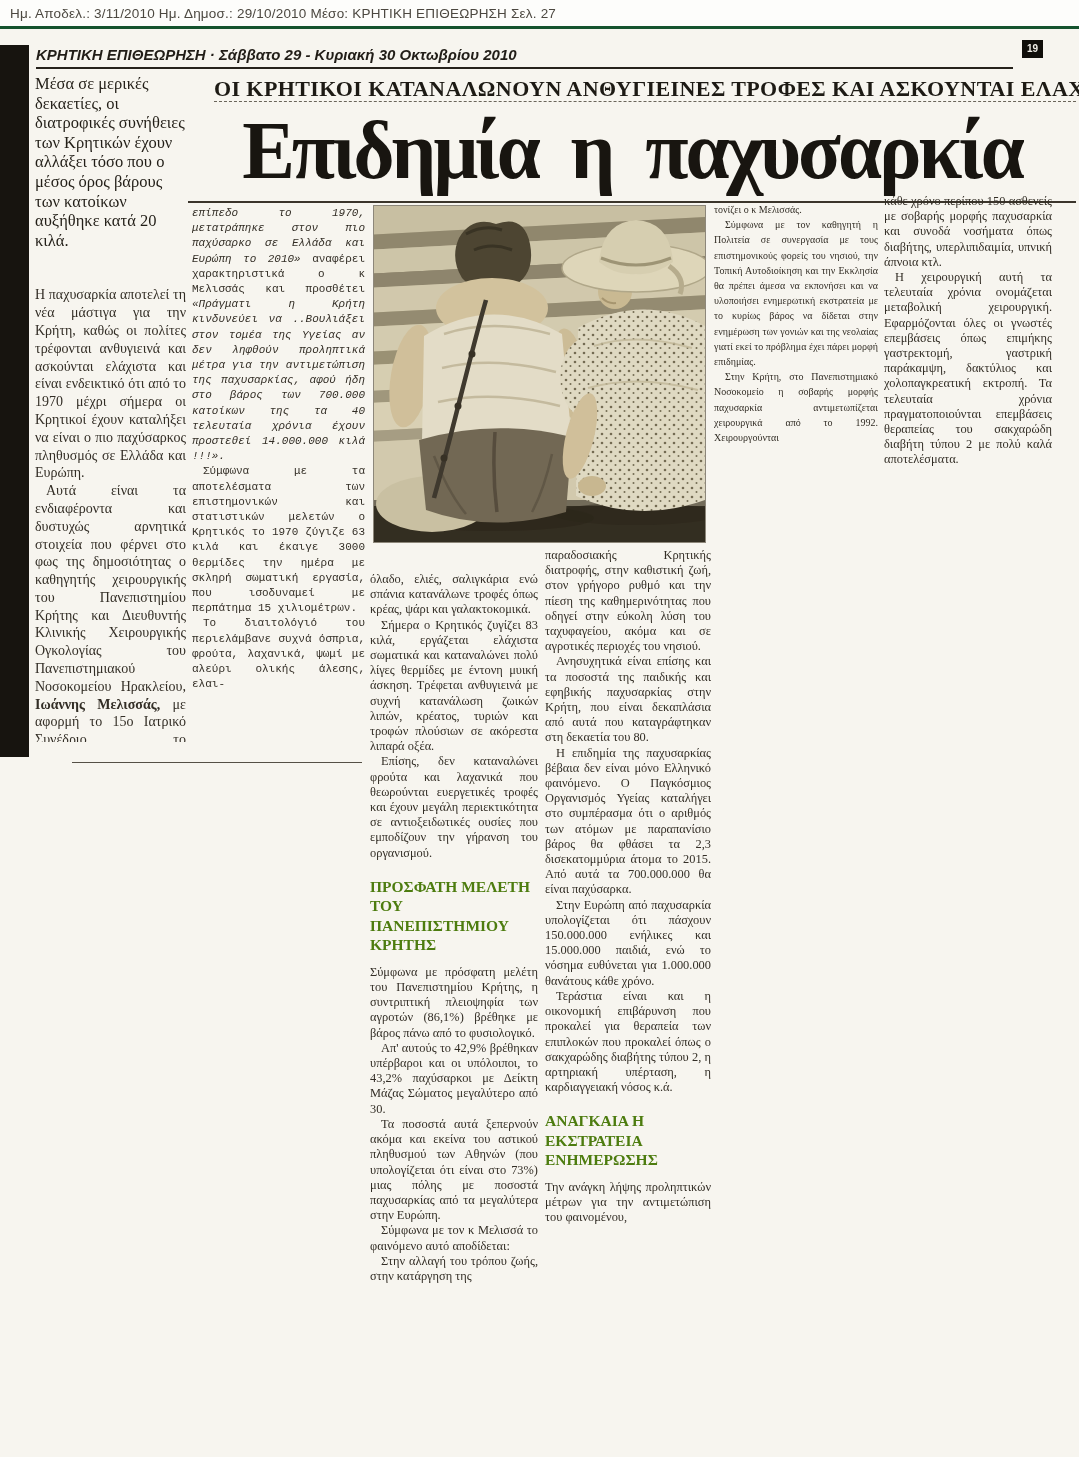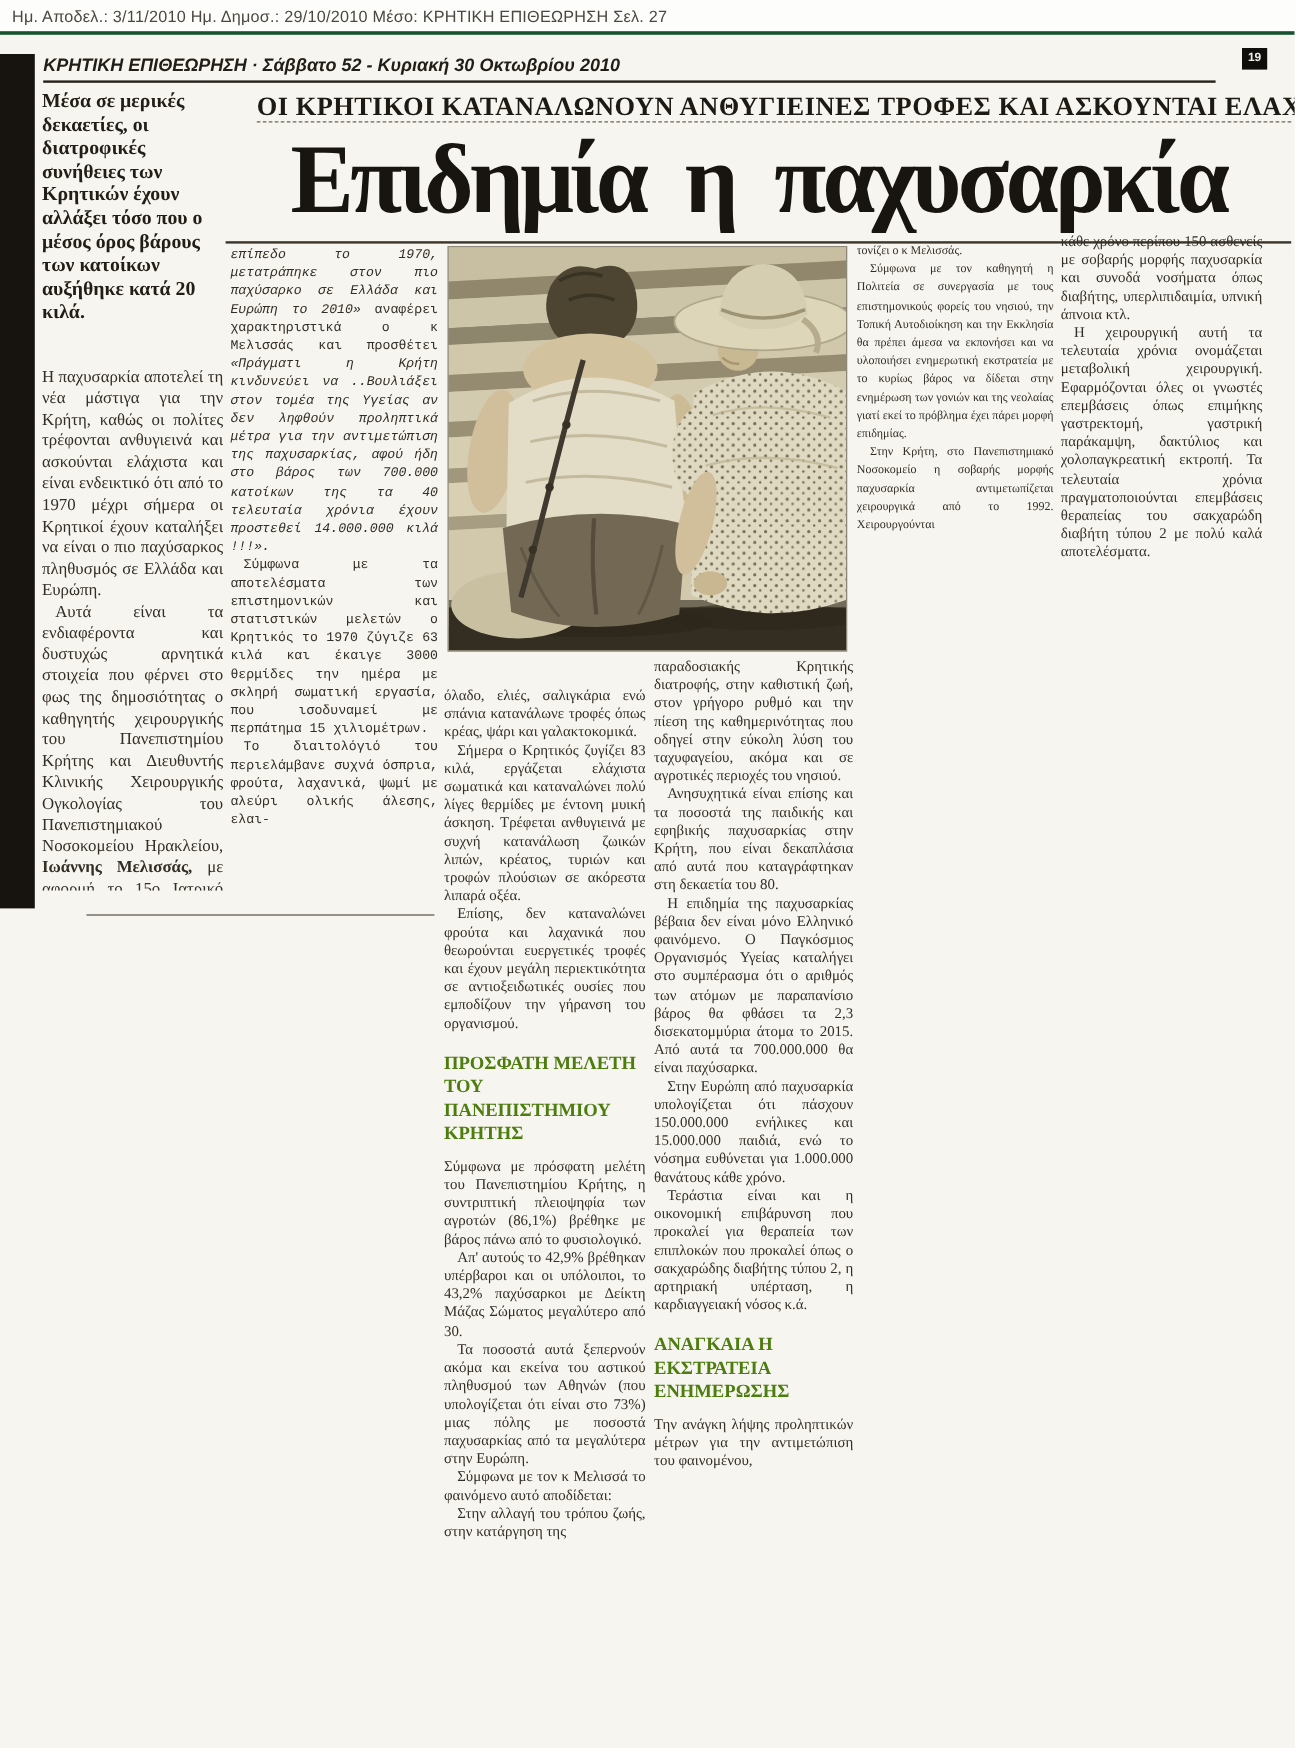--- a/index.html
+++ b/index.html
@@ -24,21 +24,21 @@
   
   .masthead{
     position:absolute;left:36px;top:46px;width:980px;
     font-family:"Liberation Sans","DejaVu Sans",sans-serif;
     font-style:italic;font-weight:bold;font-size:15px;color:#211d17;white-space:nowrap;
   }
   .masthead-rule{position:absolute;left:36px;top:67px;width:977px;height:2px;background:#26221b;}
   .page-badge{
     position:absolute;left:1022px;top:40px;width:21px;height:18px;background:#100e0a;
     color:#efede6;font-family:"Liberation Sans","DejaVu Sans",sans-serif;
-    font-size:10px;font-weight:bold;text-align:center;line-height:18px;margin-left:13px;
+    font-size:10px;font-weight:bold;text-align:center;line-height:18px;
   }
   
   .kicker{
     position:absolute;left:214px;top:76px;width:862px;
     font-size:22px;font-weight:bold;color:#1d1a14;text-align:center;
     letter-spacing:.4px;white-space:nowrap;
   }
   .kicker-rule{position:absolute;left:214px;top:101px;width:862px;height:0;border-top:1px dashed #6a655a;}
   .headline{
     position:absolute;left:188px;top:100px;width:888px;height:100px;
@@ -46,21 +46,21 @@
     letter-spacing:-3px;word-spacing:16px;line-height:98px;white-space:nowrap;
     transform:scaleY(1.04);transform-origin:top;
   }
   .headline-rule{position:absolute;left:188px;top:201px;width:888px;height:2px;background:#3b352b;}
   
   .col{position:absolute;text-align:justify;overflow:hidden;}
   .col p{margin:0;text-indent:11px;hyphens:none;}
   .col p.noind{text-indent:0;}
   #col1{left:35px;top:74px;width:151px;height:668px;font-size:14px;line-height:17.8px;}
   #col1 p.lead{
-    text-indent:0;font-weight:bold;font-size:16.5px;line-height:19.6px;
+    text-indent:0;font-weight:normal;font-size:16.5px;line-height:19.6px;
     color:#221e17;margin-bottom:36px;text-align:left;
   }
   #col2{left:192px;top:206px;width:173px;height:545px;font-size:11px;line-height:15.2px;font-family:Liberation Mono, monospace;}
   #col3{left:370px;top:548px;width:168px;height:906px;font-size:12.4px;line-height:15.2px;margin-top:24px;}
   #col4{left:545px;top:548px;width:166px;height:906px;font-size:12.4px;line-height:15.2px;}
   #col5{left:714px;top:202px;width:164px;height:610px;font-size:10px;line-height:15.2px;}
   #col6{left:884px;top:194px;width:168px;height:610px;font-size:12.4px;line-height:15.2px;}
   .col p.subhead{
     text-indent:0;text-align:left;font-weight:bold;font-size:15.5px;line-height:19.5px;
     color:#4d7c0f;margin:16px 0 10px 0;
@@ -80,21 +80,21 @@
 <body>
 
 <div id="page">
 
   <div class="meta-strip">
     <div class="meta-text">Ημ. Αποδελ.: 3/11/2010  Ημ. Δημοσ.: 29/10/2010  Μέσο: ΚΡΗΤΙΚΗ ΕΠΙΘΕΩΡΗΣΗ  Σελ. 27</div>
   </div>
 
   <div class="scan-bar"></div>
 
-  <div class="masthead">ΚΡΗΤΙΚΗ ΕΠΙΘΕΩΡΗΣΗ · Σάββατο 52 - Κυριακή 30 Οκτωβρίου 2010</div>
+  <div class="masthead">ΚΡΗΤΙΚΗ ΕΠΙΘΕΩΡΗΣΗ · Σάββατο 29 - Κυριακή 30 Οκτωβρίου 2010</div>
   <div class="page-badge">19</div>
   <div class="masthead-rule"></div>
 
   <div class="kicker">ΟΙ ΚΡΗΤΙΚΟΙ ΚΑΤΑΝΑΛΩΝΟΥΝ ΑΝΘΥΓΙΕΙΝΕΣ ΤΡΟΦΕΣ ΚΑΙ ΑΣΚΟΥΝΤΑΙ ΕΛΑΧΙΣΤΑ</div>
   <div class="kicker-rule"></div>
   <div class="headline">Επιδημία η παχυσαρκία</div>
   <div class="headline-rule"></div>
 
   <div class="photo-frame">
     <svg width="331" height="336" viewBox="0 0 331 336" xmlns="http://www.w3.org/2000/svg">

